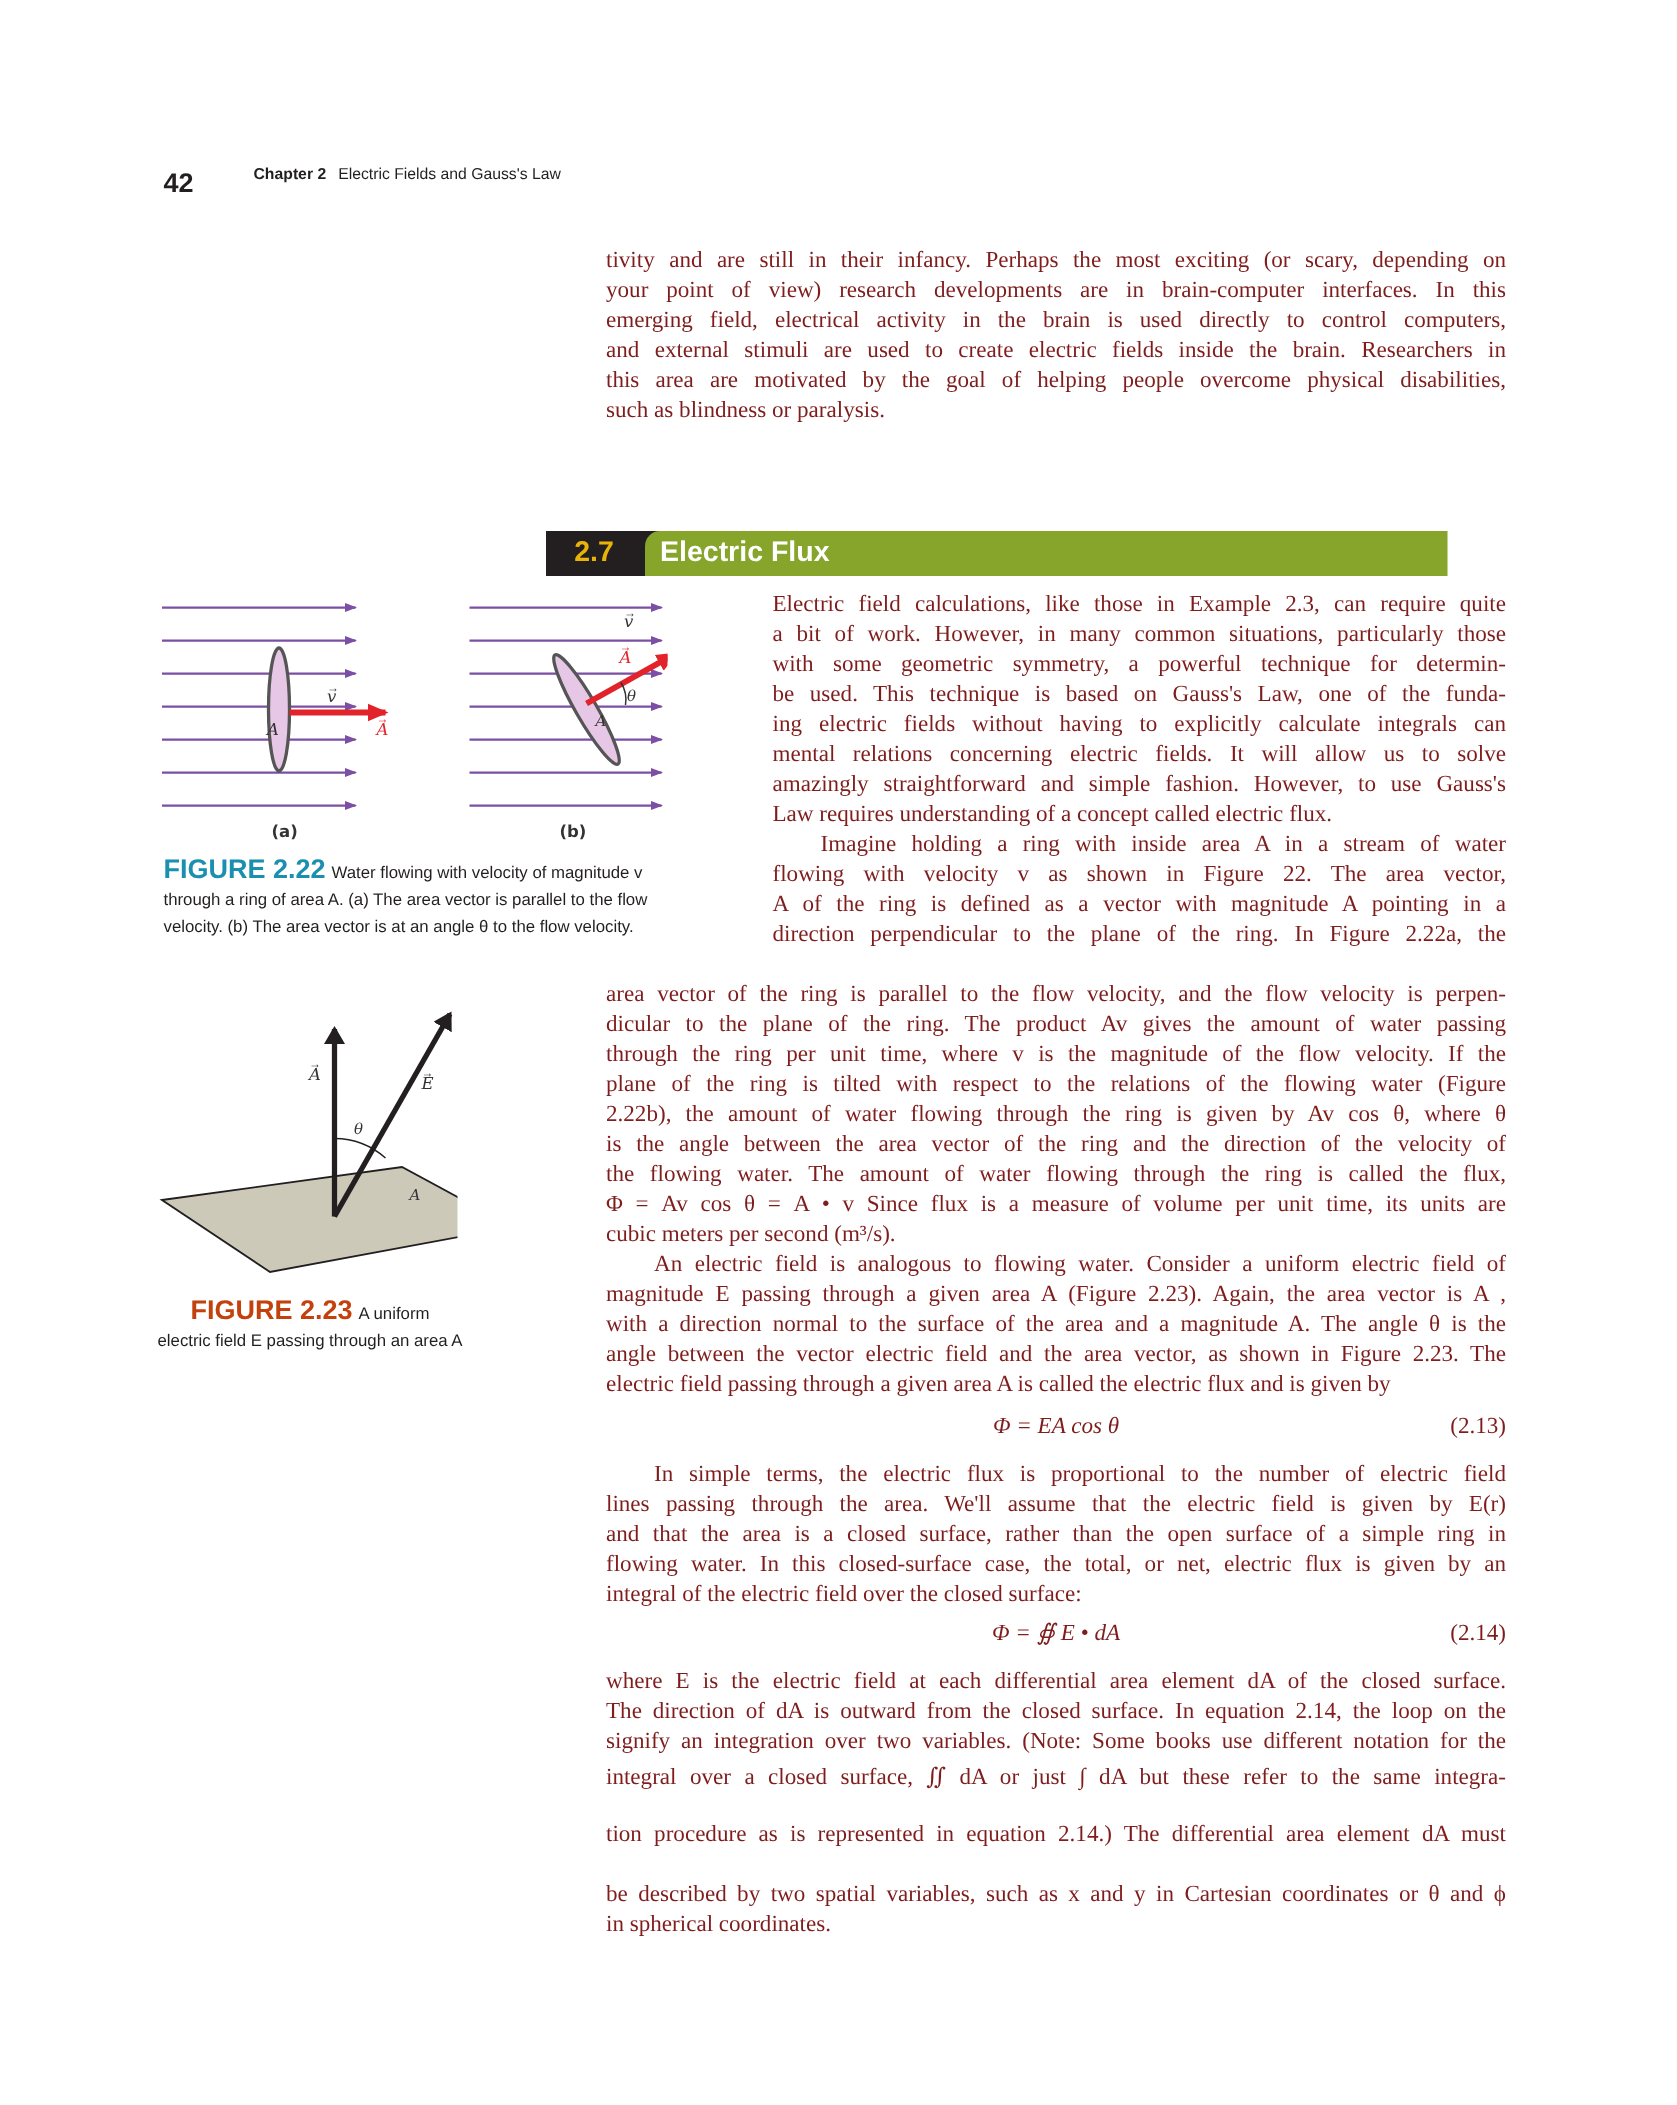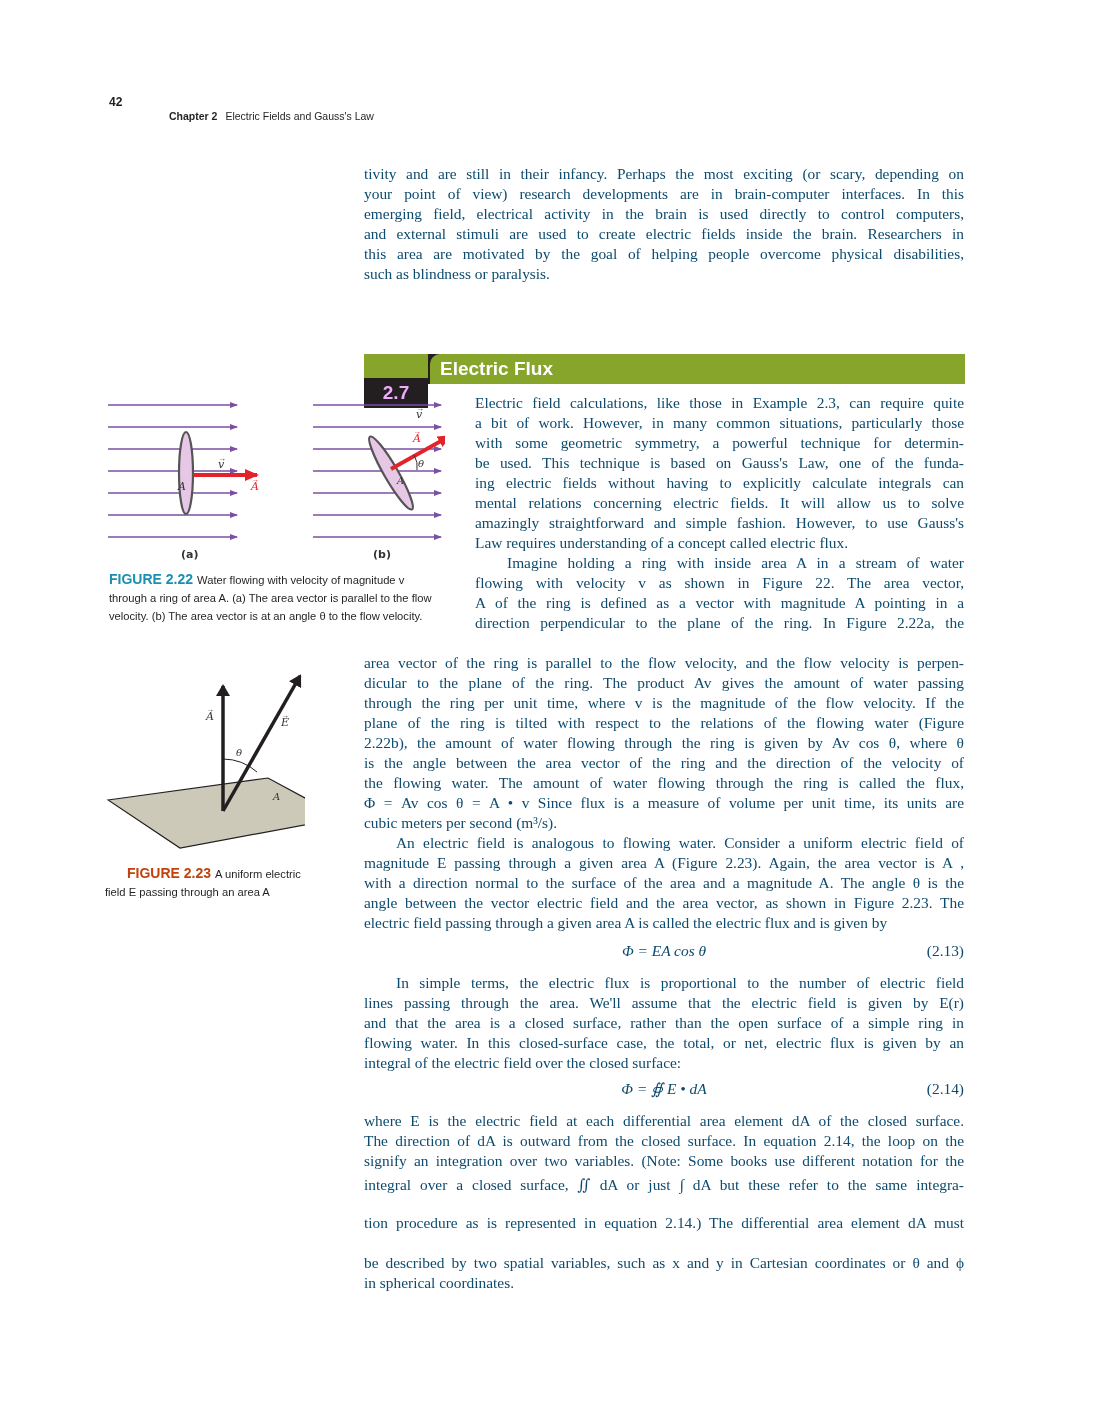--- a/index.html
+++ b/index.html
@@ -1,38 +1,38 @@
 <!DOCTYPE html>
 <html><head>
 <meta charset="utf-8">
 <style>
   html, body { margin:0; padding:0; background:#ffffff; }
   body { width:1118px; height:1403px; position:relative; overflow:hidden; color:#231f20; }
   .sans { font-family: "Liberation Sans", "DejaVu Sans", sans-serif; }
   .abs { position:absolute; }
-  #page-num { left:109px; top:95px; font-size:12px; font-weight:bold; }
+  #page-num { left:109px; top:112px; font-size:18px; font-weight:bold; }
   #chapter { left:169px; top:110px; font-size:10.5px; }
   #chapter b { font-weight:bold; margin-right:8px; }
-  .body-text { font-family: "Liberation Serif", "DejaVu Serif", serif; font-size:15.4px; line-height:20px; color:#0c4a6e; text-align:justify; }
+  .body-text { font-family: "Liberation Serif", "DejaVu Serif", serif; font-size:15.4px; line-height:20px; color:#7f1d1d; text-align:justify;margin-left:40px; }
   .line { display:block; white-space:nowrap; text-align-last:justify; text-align:justify; }
   .line.last { text-align-last:left; }
   .indent { text-indent:32px; }
   #intro { left:364px; top:164px; width:600px; }
   #section-bar { left:364px; top:354px; width:601px; height:30px; background:#88a52b; }
-  #section-num { position:absolute; left:0; top:0; width:64px; height:30px; background:#231f20; color:#f0abfc; font-weight:bold; font-size:19px; line-height:30px; text-align:center;margin-top:24px; }
+  #section-num { position:absolute; left:0; top:0; width:64px; height:30px; background:#231f20; color:#eab308; font-weight:bold; font-size:19px; line-height:30px; text-align:center; }
   #section-tab { position:absolute; left:64px; top:0; width:12px; height:30px; background:#231f20; }
   #section-tab::after { content:""; position:absolute; left:2px; top:0; width:10px; height:30px; background:#88a52b; border-top-left-radius:10px; }
   #section-title { position:absolute; left:76px; top:0; height:41px; line-height:30px; color:#fff; font-weight:bold; font-size:19px; }
   #col-narrow { left:475px; top:393px; width:489px; }
   #col-wide { left:364px; top:653px; width:600px; }
   .eq { position:relative; height:30px; }
   .eq .eq-body { position:absolute; left:0; right:0; text-align:center; }
   .eq .eq-num { position:absolute; right:0; }
   .fig-caption { font-family: "Liberation Sans", "DejaVu Sans", sans-serif; font-size:11.2px; line-height:18px; color:#231f20; }
-  .fig-caption .figlabel { color:#1a8fb0; font-weight:bold; font-size:14px; margin-right:4px; }
+  .fig-caption .figlabel { color:#1a8fb0; font-weight:bold; font-size:18px; margin-right:4px; }
   #cap22 { left:109px; top:570px; width:330px; }
   #cap23 { left:105px; top:864px; width:210px; }
   #fig22 { left:105px; top:398px; width:340px; height:170px; }
   #fig23 { left:105px; top:670px; width:200px; height:200px; }
   .it { font-style:italic; }
 </style>
 </head>
 <body>
 
 <div id="page-num" class="abs sans">42</div>

